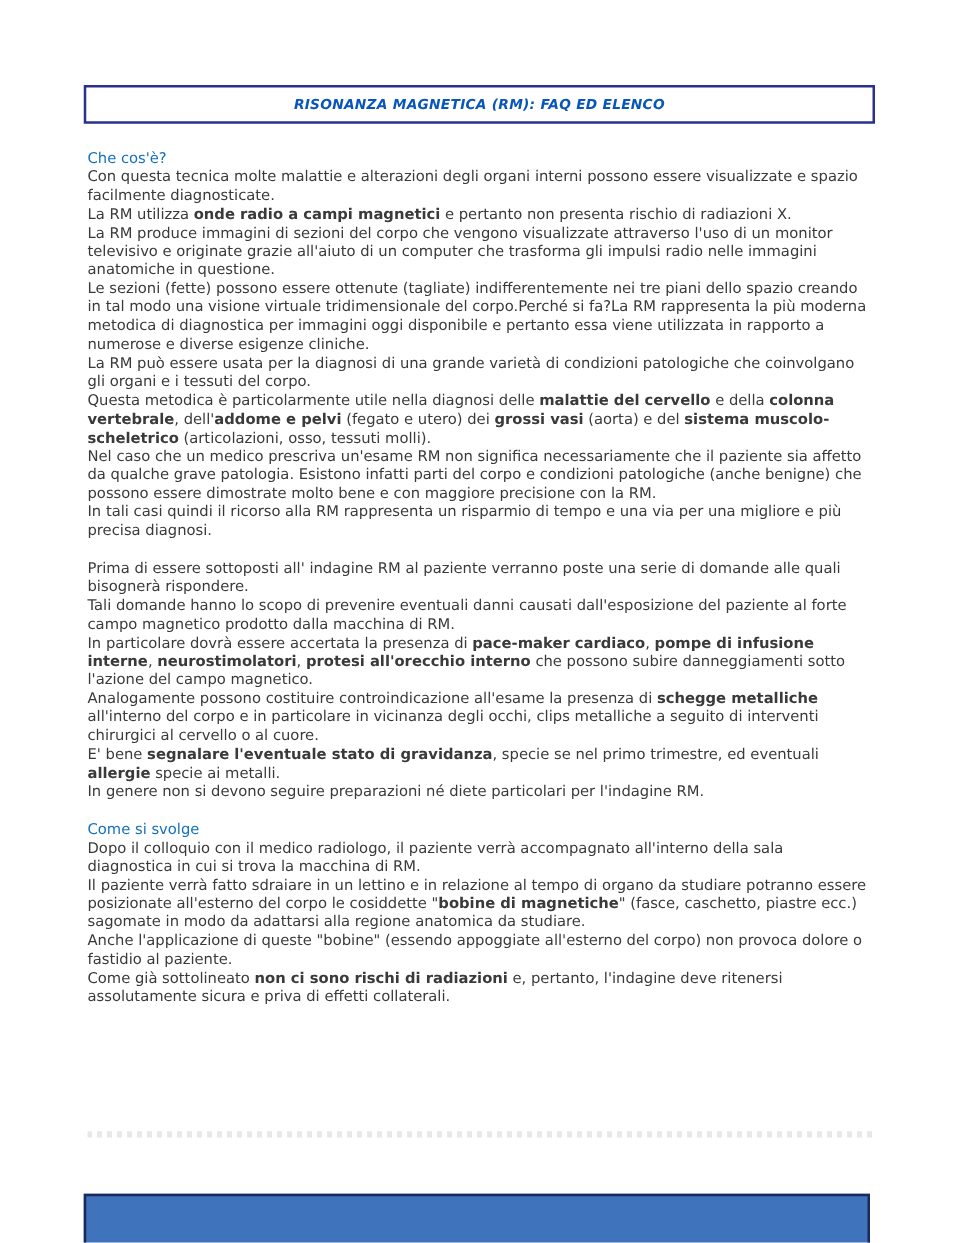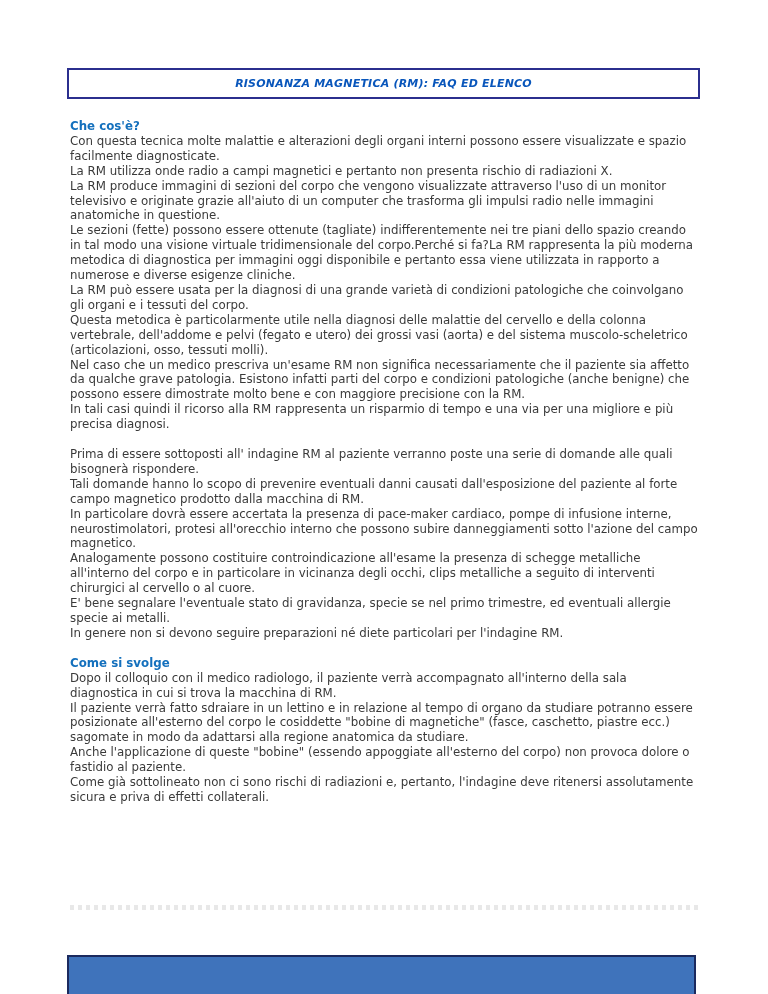--- a/index.html
+++ b/index.html
@@ -41,25 +41,25 @@
     left: 70px; top: 119px;
     width: 628px;
     color: var(--body-text);
     font-size: 11.8px;
     line-height: 14.9px;
   }
   .content section { margin: 0; padding: 0; }
   .content section + section { margin-top: 15px; }
   .heading {
     color: var(--heading-blue);
-    font-weight: bold;
+    font-weight: normal;
     margin: 0;
   }
   .content p { margin: 0; padding: 0; }
-  .content .b { font-weight: normal; margin-top: 12px; }
+  .content .b { font-weight: bold; margin-top: 12px; }
 
   .remnant {
     position: absolute;
     left: 70px; top: 905px;
     width: 628px; height: 5px;
     background: repeating-linear-gradient(90deg,
       rgba(90,90,90,0.5) 0px, rgba(90,90,90,0.5) 4px,
       transparent 4px, transparent 8px);
     opacity: 0.28;
   }

